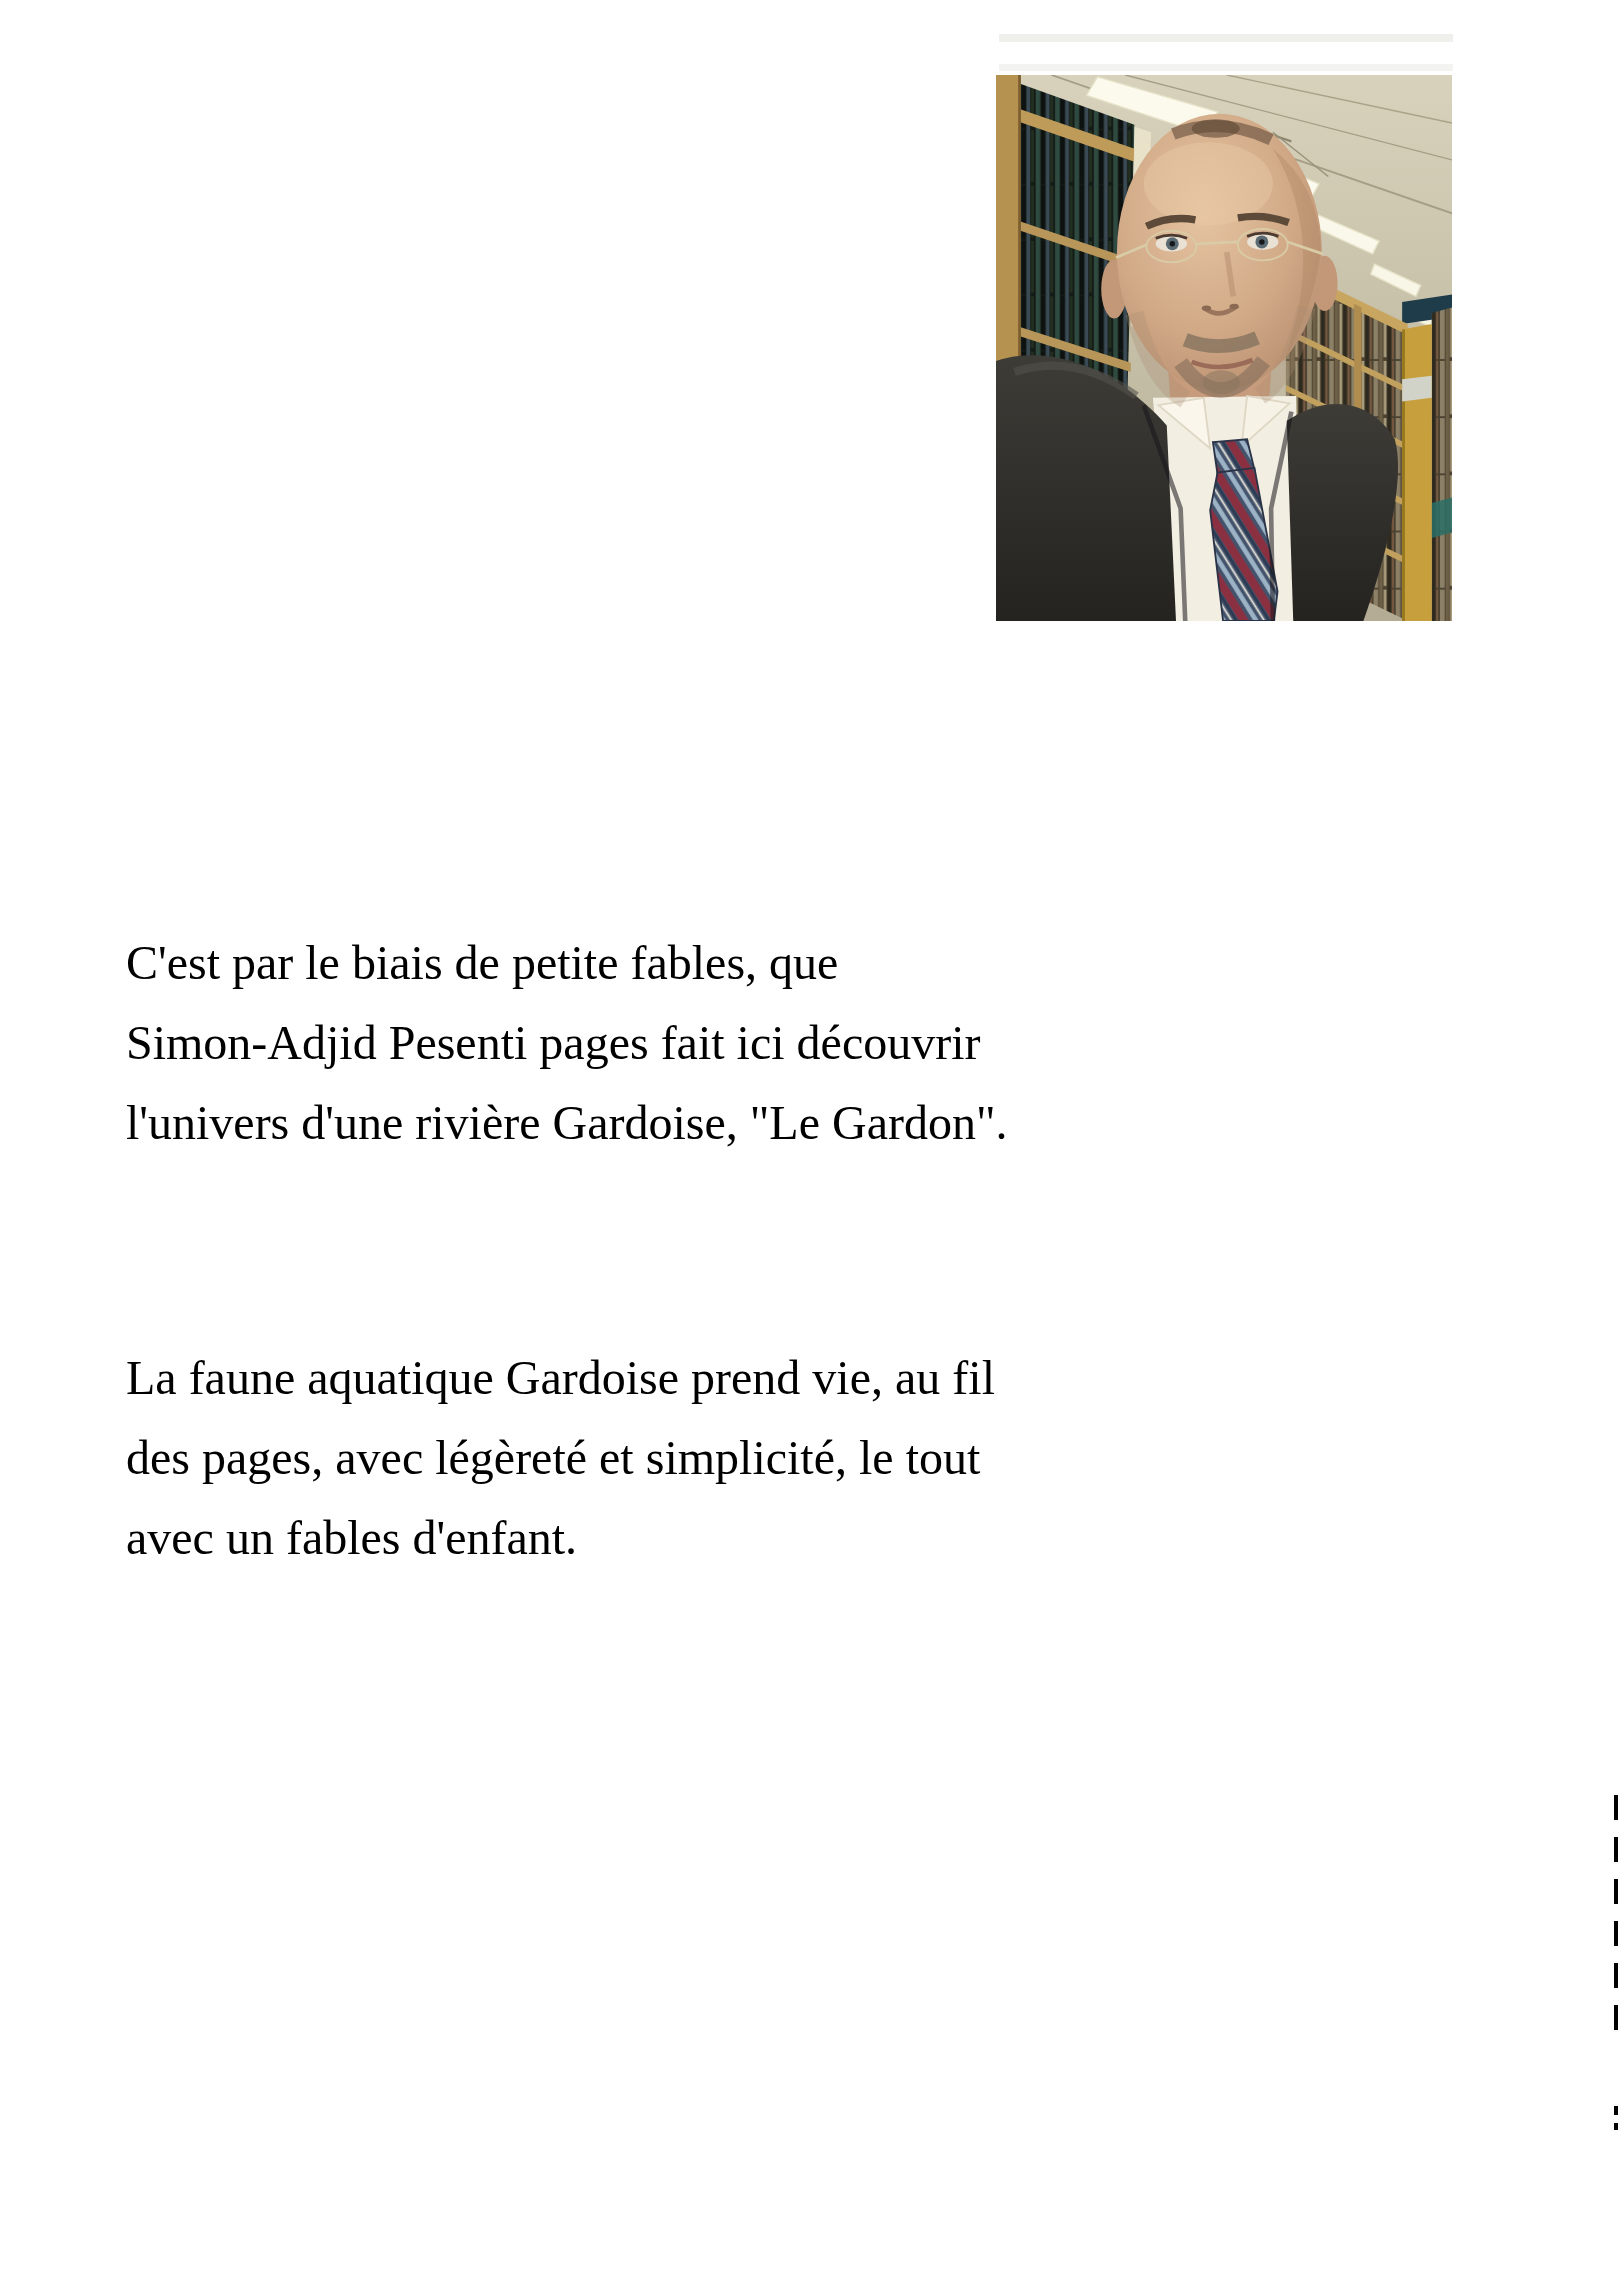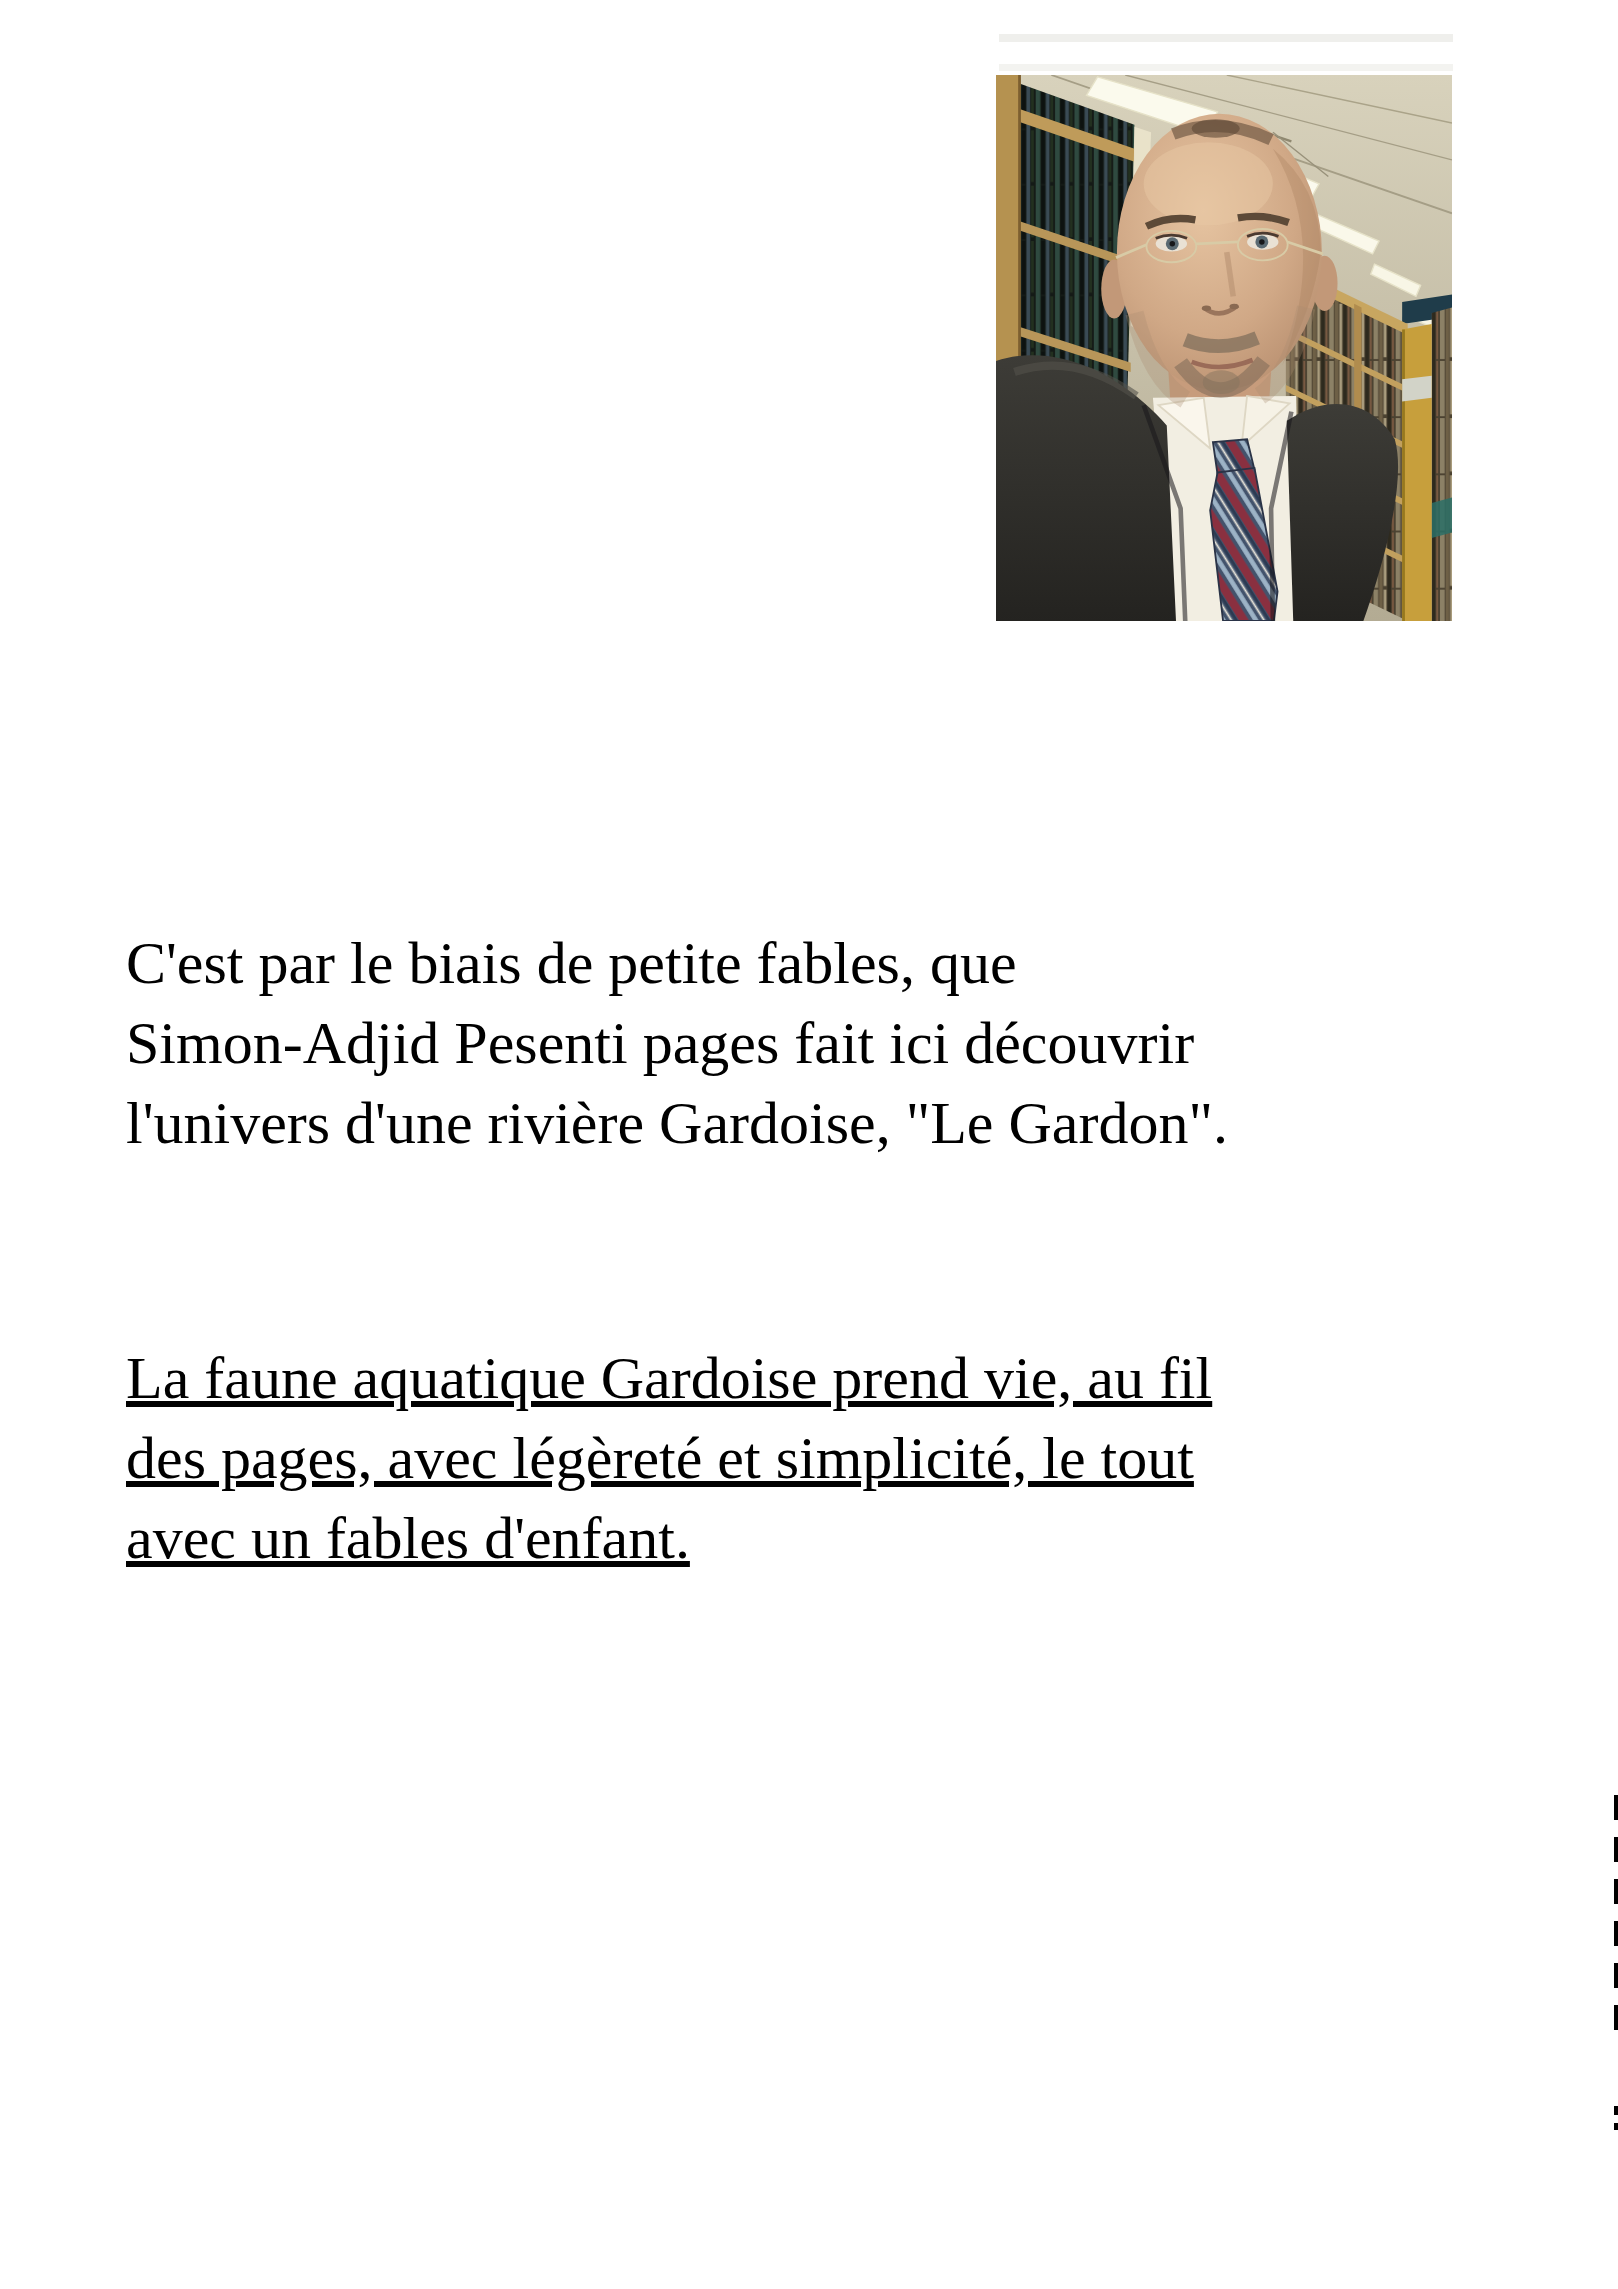--- a/index.html
+++ b/index.html
@@ -9,23 +9,23 @@
     color:#000;
   }
   
   .photo { position:absolute; left:996px; top:75px; width:456px; height:546px; }
   .photo svg { display:block; width:100%; height:100%; }
   
   .ghost { position:absolute; background:#efefec; }
   .ghost.g1 { left:999px; top:34px;  width:454px; height:8.3px; }
   .ghost.g2 { left:999px; top:64px;  width:454px; height:7.4px; background:#f3f3f0; }
   
-  .para { position:absolute; left:126px; font-size:60px; line-height:80px; white-space:nowrap; letter-spacing:0; }
+  .para { position:absolute; left:126px; font-size:48px; line-height:80px; white-space:nowrap; letter-spacing:0; }
   .para.p1 { top:923px; }
-  .para.p2 { top:1338px;text-decoration:underline; }
+  .para.p2 { top:1338px; }
   .para.p3 { top:1666px; }
   .para em { font-style:italic; }
   
   .edge-dash { position:absolute; right:0; width:4.6px; }
   .edge-dash.a { top:1795px; height:247px;
     background:repeating-linear-gradient(to bottom,#000 0 25px, transparent 25px 42px); }
   .edge-dash.b { top:2106px; height:24px;
     background:repeating-linear-gradient(to bottom,#000 0 9.2px, transparent 9.2px 16.6px); }
 </style>
 </head>

